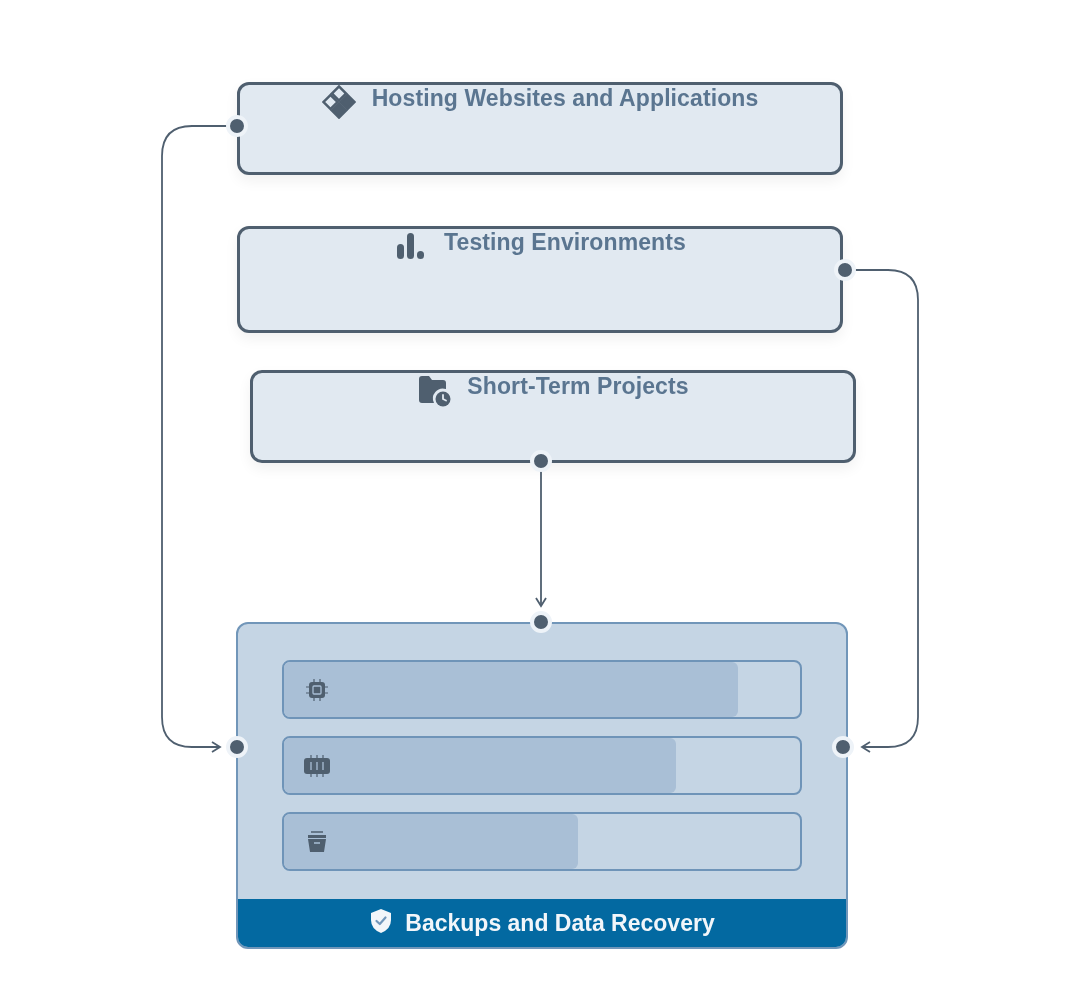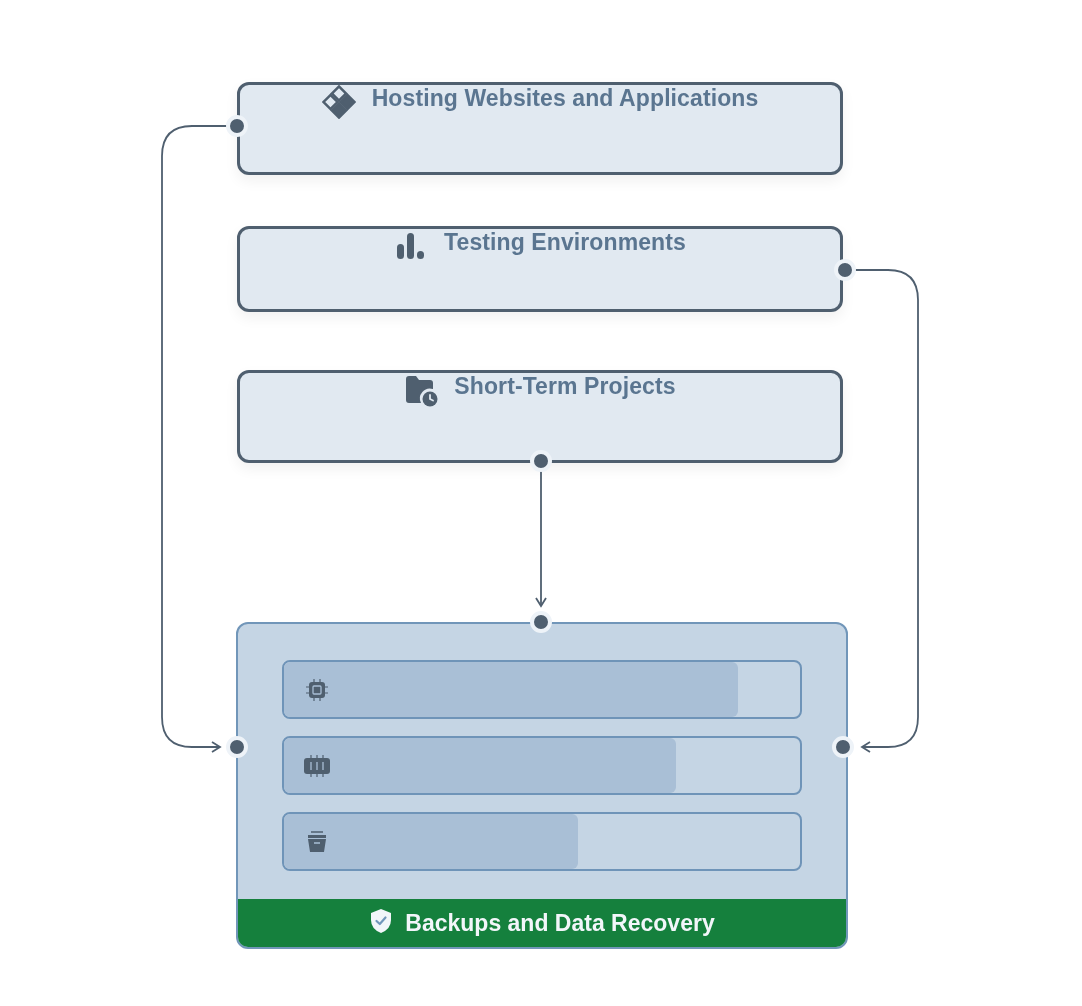--- a/index.html
+++ b/index.html
@@ -10,40 +10,40 @@
   .node {
     position: absolute; left: 237px; width: 606px; height: 90px;
     background: #e1e9f1; border: 3px solid #4f5f6f; border-radius: 12px;
     box-shadow: 0 6px 14px rgba(0,0,0,0.06);
     display: flex; justify-content: center; gap: 16px;
     box-sizing: border-box;
   }
   .node .label { color: #5a7590; font-weight: bold; font-size: 23px; letter-spacing: 0.1px; }
   .node .icon { width: 34px; height: 34px; display: flex; align-items: center; justify-content: center; }
   #n1 { top: 82px; height: 93px; }
-  #n2 { top: 226px; height: 86px; }
-  #n3 { top: 370px; height: 93px; }
+  #n2 { top: 226px; height: 107px; }
+  #n3 { top: 370px; height: 93px; margin-left: 13px; }
 
   .group {
     position: absolute; left: 236px; top: 622px; width: 612px; height: 327px;
     background: #c5d5e4; border: 2px solid #7196b9; border-radius: 12px; box-sizing: border-box;
     overflow: hidden;
   }
   .bar {
     position: absolute; left: 44px; width: 520px; height: 59px;
     border: 2px solid #6f94b8; border-radius: 8px; box-sizing: border-box;
     background: #c5d5e4; overflow: hidden;
   }
   .bar .fill { position: absolute; left: 0; top: 0; bottom: 0; background: #a9bfd6; border-radius: 0 6px 6px 0; }
   .bar .bicon { position: absolute; left: 18px; top: 50%; transform: translateY(-50%); width: 30px; height: 30px; display:flex; align-items:center; justify-content:center; }
   #bar1 { top: 36px; }
   #bar2 { top: 112px; }
   #bar3 { top: 188px; }
   .footer {
-    position: absolute; left: 0; right: 0; bottom: 0; height: 48px; background: #15803d;
+    position: absolute; left: 0; right: 0; bottom: 0; height: 48px; background: #0369a1;
     display: flex; align-items: center; justify-content: center; gap: 12px;
   }
   .footer .label { color: #f2f6fa; font-weight: bold; font-size: 23px; }
 
   svg.edges { position: absolute; left: 0; top: 0; width: 1082px; height: 1006px; pointer-events: none; }
   .port {
     position: absolute; width: 14px; height: 14px; background: #4f5f6f; border-radius: 50%;
     border: 4px solid #eef3f8; transform: translate(-50%, -50%);
   }
 </style>

